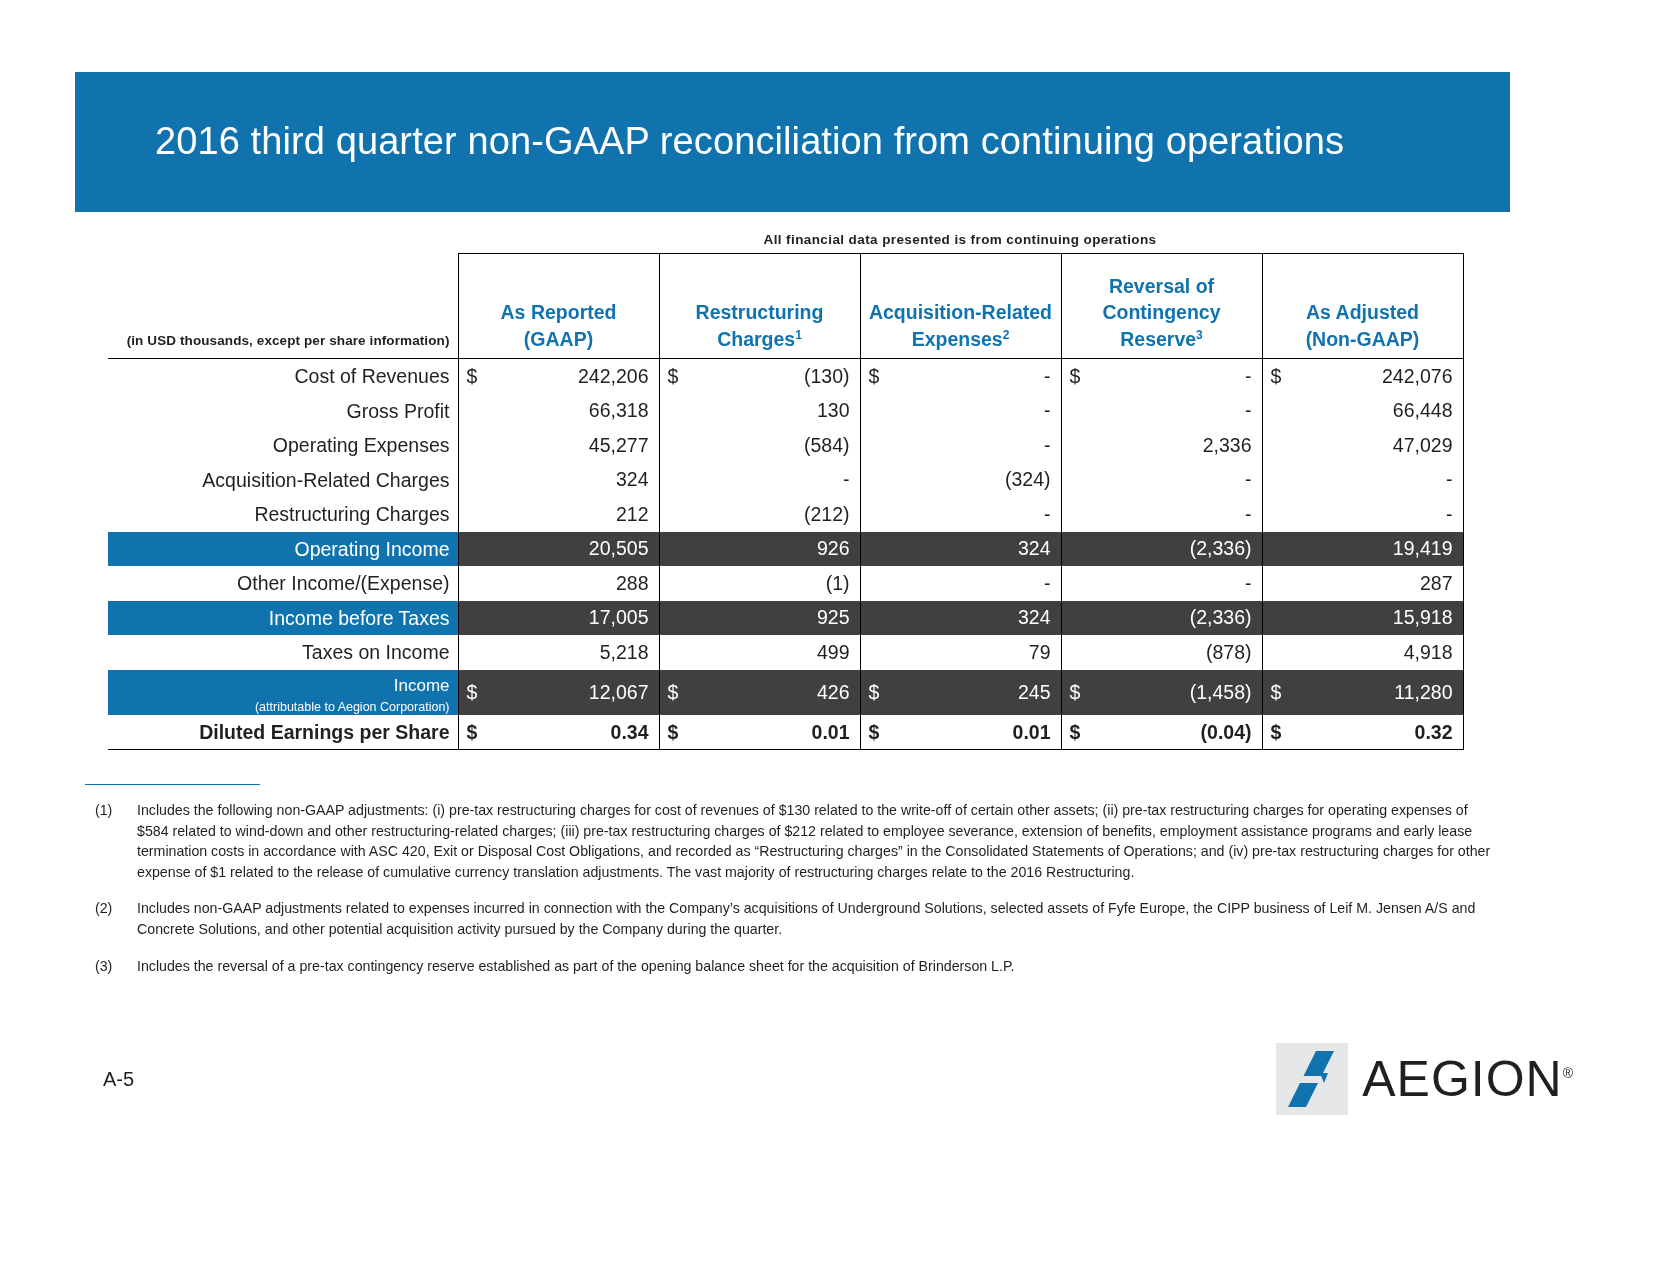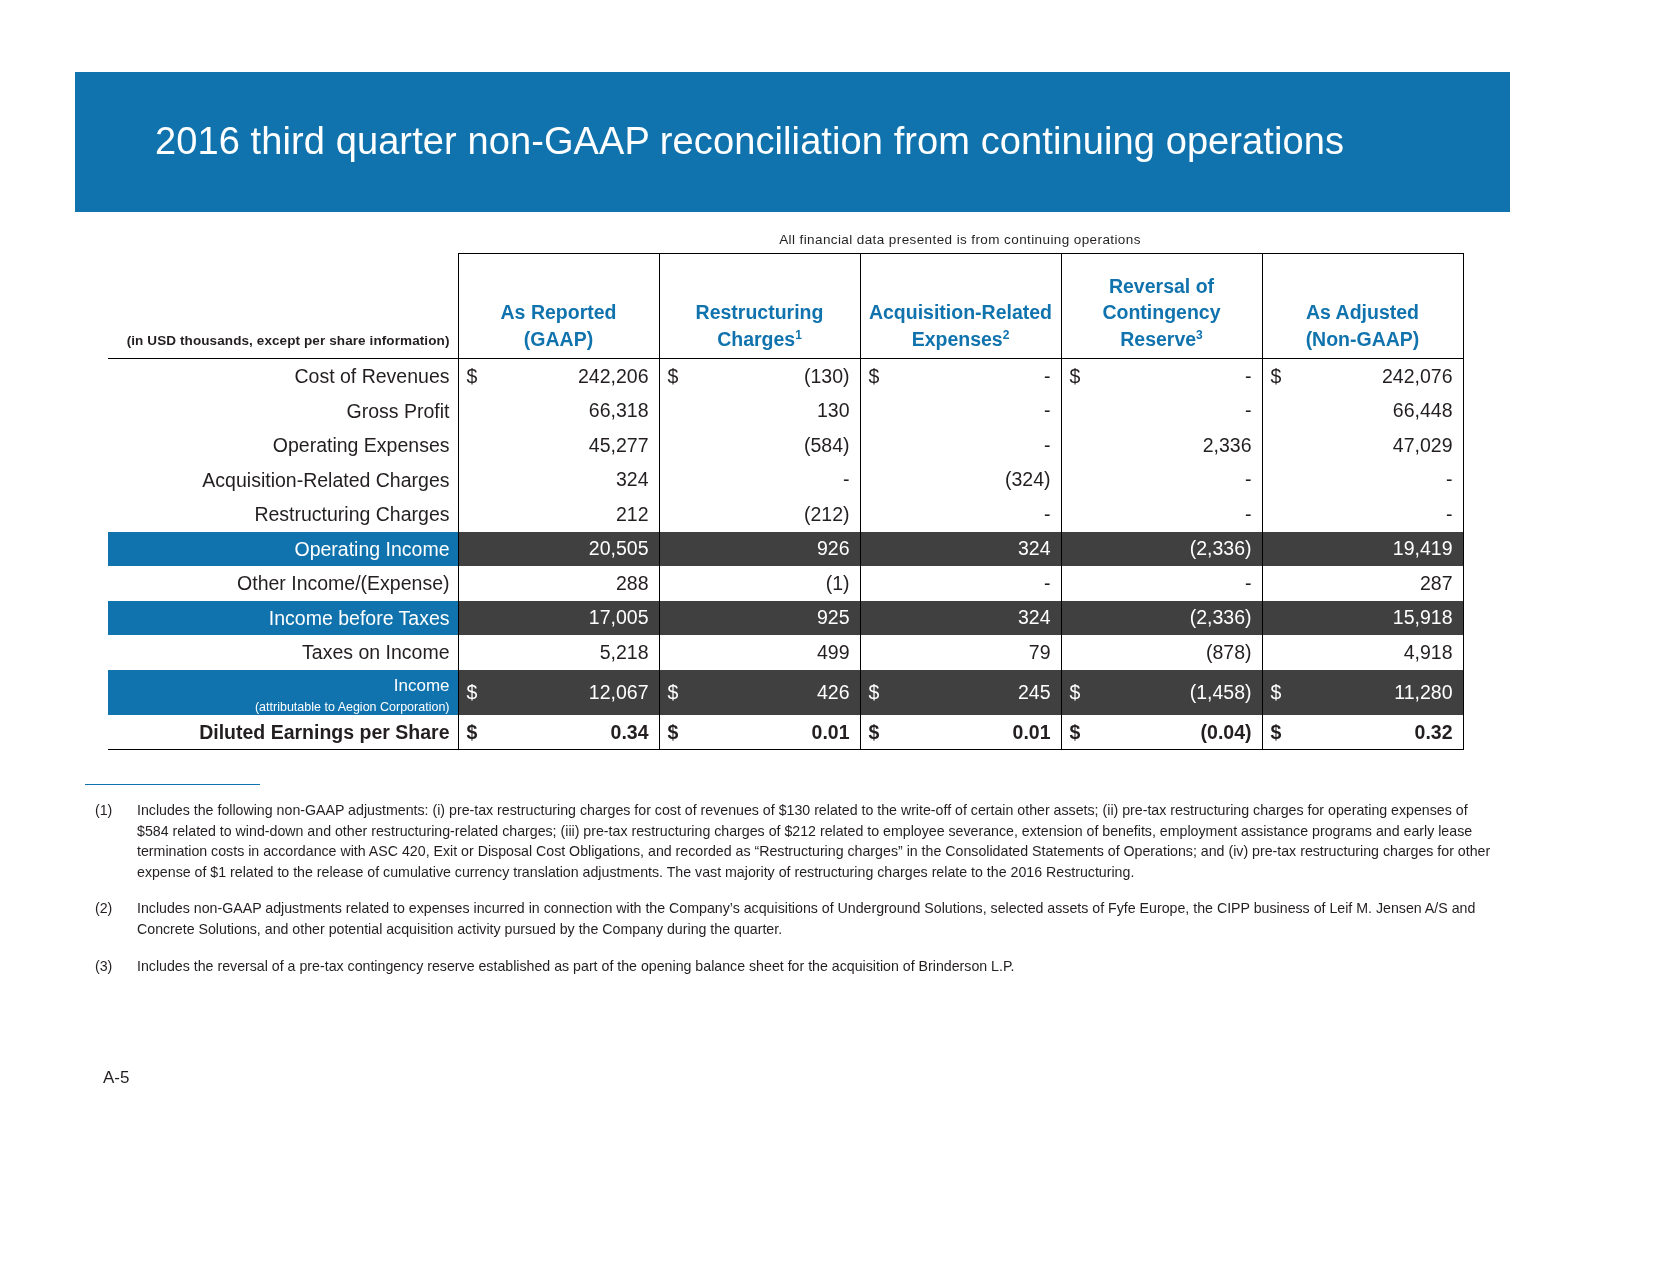--- a/index.html
+++ b/index.html
@@ -40,21 +40,21 @@
     line-height: 1.1;
   }
   
   .table-caption {
     position: absolute;
     left: 455px;
     top: 232px;
     width: 1010px;
     text-align: center;
     font-size: 13.5px;
-    font-weight: normal;
+    font-weight: bold;
     letter-spacing: 0.4px;
     color: #231f20;
   }
   
   .table-wrap {
     position: absolute;
     left: 108px;
     top: 253px;
     width: 1355px;
   }
@@ -150,21 +150,21 @@
   .fn .body { flex: 1; }
   .fn-plain {
     margin-left: 42px;
     margin-top: 22px;
   }
   
   .page-num {
     position: absolute;
     left: 103px;
     top: 1068px;
-    font-size: 17px;
+    font-size: 20px;
     color: #231f20;
   }
   .logo {
     position: absolute;
     right: 88px;
     top: 1043px;
     display: flex;
     align-items: center;
   }
   .logo-mark {
@@ -629,14 +629,25 @@
       <div class="body">Includes non-GAAP adjustments related to expenses incurred in connection with the Company’s acquisitions of Underground Solutions, selected assets of Fyfe Europe, the CIPP business of Leif M. Jensen A/S and Concrete Solutions, and other potential acquisition activity pursued by the Company during the quarter.</div>
     </div>
     <div class="fn">
       <div class="marker">(3)</div>
       <div class="body">Includes the reversal of a pre-tax contingency reserve established as part of the opening balance sheet for the acquisition of Brinderson L.P.</div>
     </div>
   </div>
 
   <div class="page-num">A-5</div>
 
+  <div class="logo">
+    <div class="logo-mark">
+      <svg width="72" height="72" viewBox="0 0 72 72" aria-hidden="true">
+        <rect x="0" y="0" width="72" height="72" fill="#e6e7e8"></rect>
+        <polygon points="40,8 58,8 30,64 12,64" fill="#1073ae"></polygon>
+        <rect x="20" y="33" width="30" height="7" fill="#e6e7e8"></rect>
+        <polygon points="44,30 52,30 48,40" fill="#1073ae"></polygon>
+      </svg>
+    </div>
+    <div class="logo-text"><span>AEGION</span><span class="reg">®</span></div>
+  </div>
 
 </div>
 
 </body></html>

